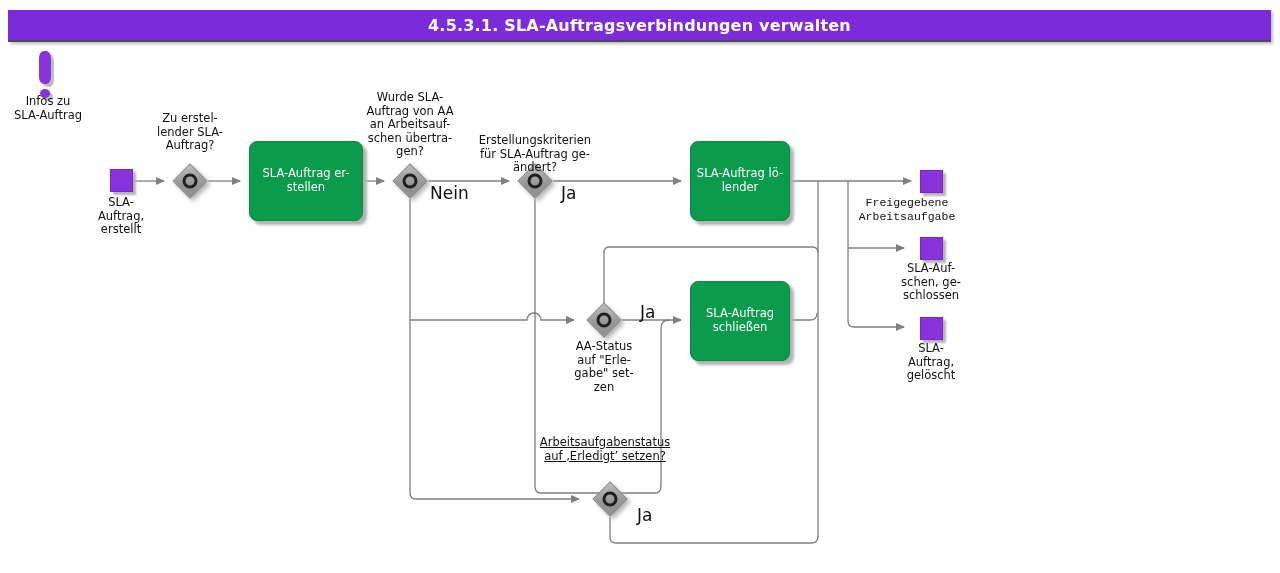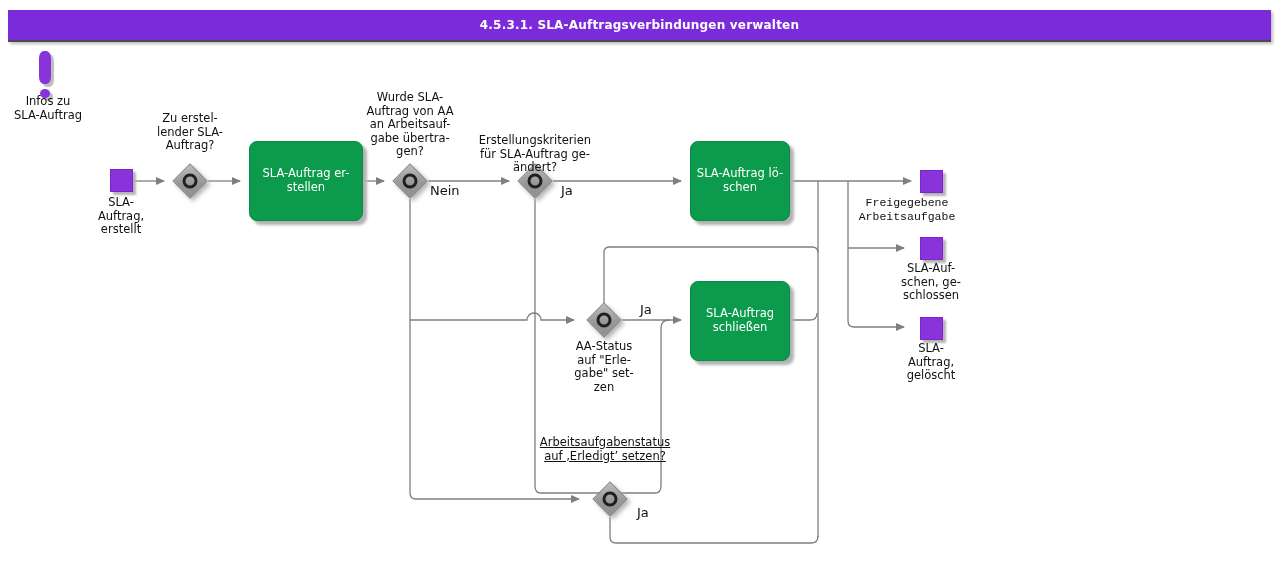--- a/index.html
+++ b/index.html
@@ -10,21 +10,21 @@
     -webkit-font-smoothing:antialiased;
   }
   .abs{position:absolute;}
 
   
   .titlebar{
     left:8px;top:10px;width:1263px;height:30px;
     background:#7c2bdb;
     border-bottom:2px solid #4a4a4a;
     box-shadow:2px 2px 3px #bdbdbd;
-    color:#ffffff;font-size:12px;font-weight:bold;
+    color:#ffffff;font-size:16px;font-weight:bold;
     display:flex;align-items:center;justify-content:center;
     letter-spacing:.2px;
   }
 
   
   svg.wires{left:0;top:0;}
   .wire{stroke:#7f7f7f;stroke-width:1.3;fill:none;}
 
   
   .event-sq{
@@ -53,21 +53,21 @@
     position:absolute;left:50%;top:50%;width:15px;height:15px;
     transform:translate(-50%,-50%);
     border:3px solid #1f1f1f;border-radius:50%;box-sizing:border-box;
   }
 
   
   .lbl{
     color:#111111;font-size:11.5px;line-height:1.18;text-align:center;
     white-space:pre-line;
   }
-  .branch{color:#111111;font-size:13px;white-space:pre;}
+  .branch{color:#111111;font-size:17px;white-space:pre;}
 
   
   .excl-bar{
     width:12px;height:33px;background:#8833db;border-radius:5px/7px;
     box-shadow:3px 3px 1px #bdbdbd;
   }
   .excl-dot{
     width:10px;height:9px;background:#8833db;border-radius:50%;
     box-shadow:3px 3px 1px #bdbdbd;
   }
@@ -132,35 +132,35 @@
 <div class="abs task" style="left:249px;top:141px;width:114px;height:80px;">SLA-Auftrag er-
 stellen</div>
 
 <div class="abs gw" style="left:392px;top:163px;">
   <div class="dia"></div>
   <div class="ring"></div>
 </div>
 <div class="abs lbl" style="left:350px;top:91px;width:120px;">Wurde SLA-
 Auftrag von AA
 an Arbeitsauf-
-gabe übertra-
+schen übertra-
 gen?</div>
 <div class="abs branch" style="left:430px;top:183px;">Nein</div>
 
 <div class="abs gw" style="left:517px;top:163px;">
   <div class="dia"></div>
   <div class="ring"></div>
 </div>
 <div class="abs lbl" style="left:460px;top:134px;width:150px;">Erstellungskriterien
 für SLA-Auftrag ge-
 ändert?</div>
 <div class="abs branch" style="left:561px;top:183px;">Ja</div>
 
 <div class="abs task" style="left:690px;top:141px;width:100px;height:80px;">SLA-Auftrag lö-
-schen</div>
+lender</div>
 
 <div class="abs gw" style="left:586px;top:302px;">
   <div class="dia"></div>
   <div class="ring"></div>
 </div>
 <div class="abs lbl" style="left:559px;top:340px;width:90px;">AA-Status
 auf "Erle-
 gabe" set-
 zen</div>
 <div class="abs branch" style="left:640px;top:302px;">Ja</div>

